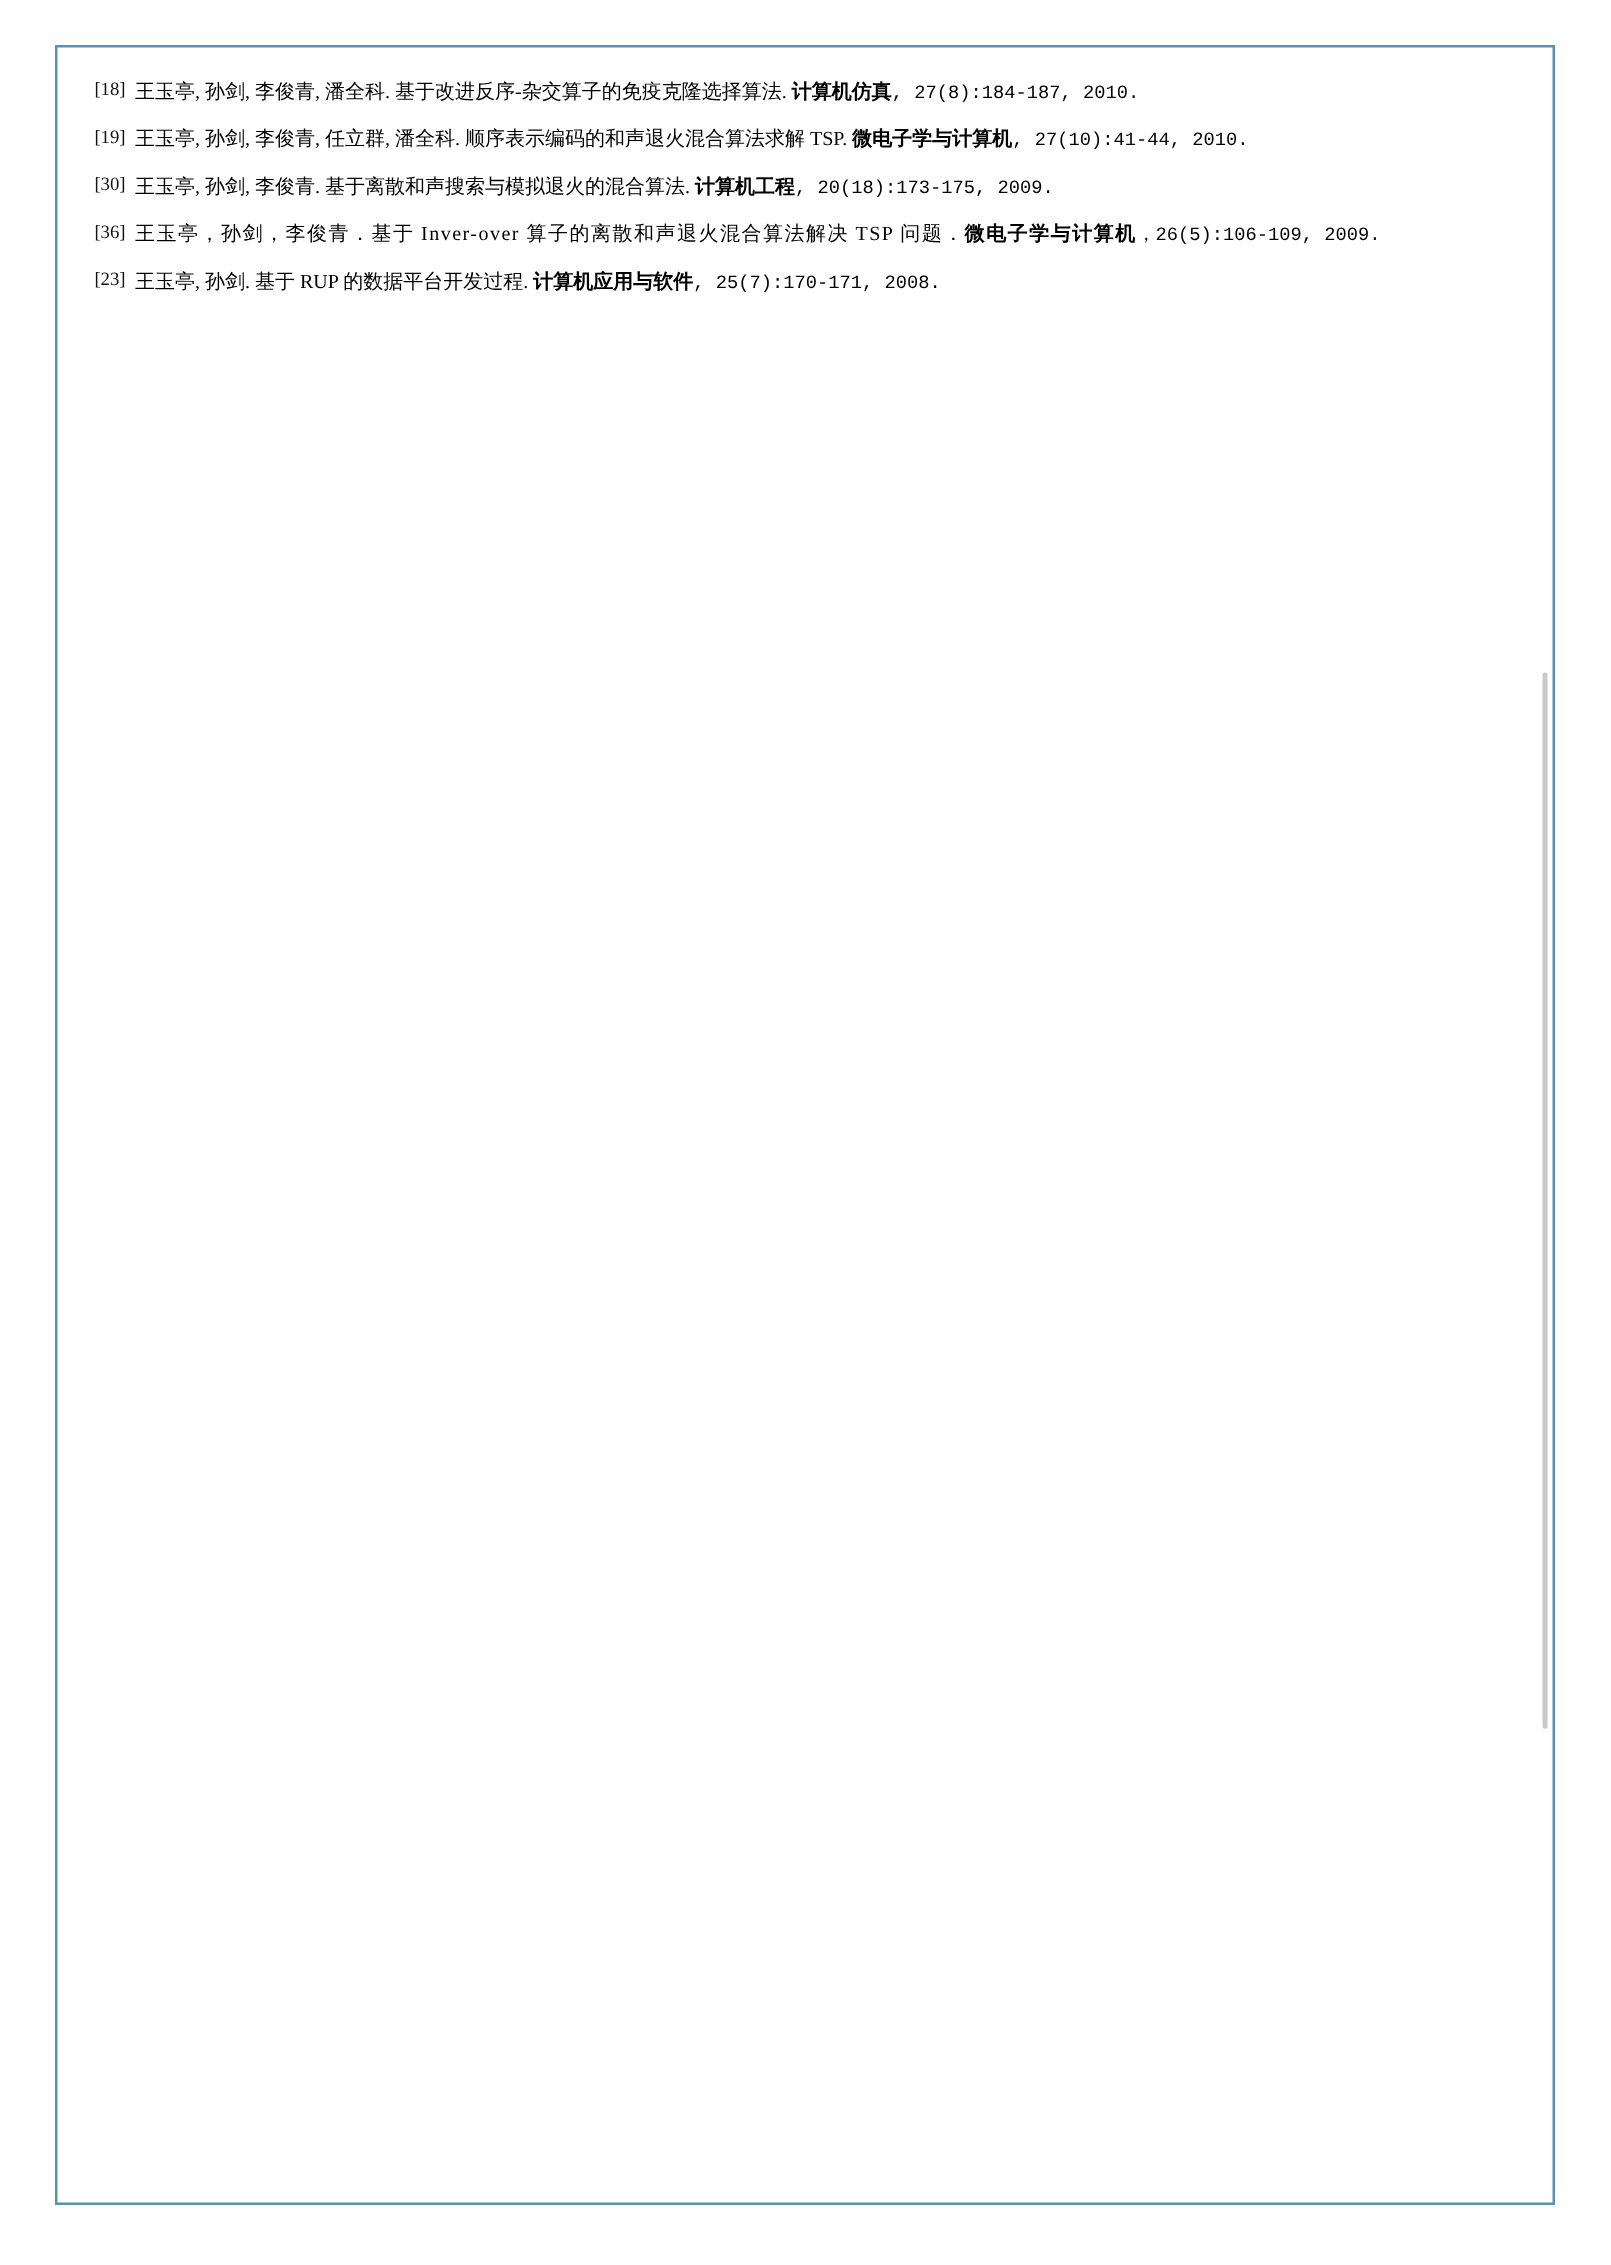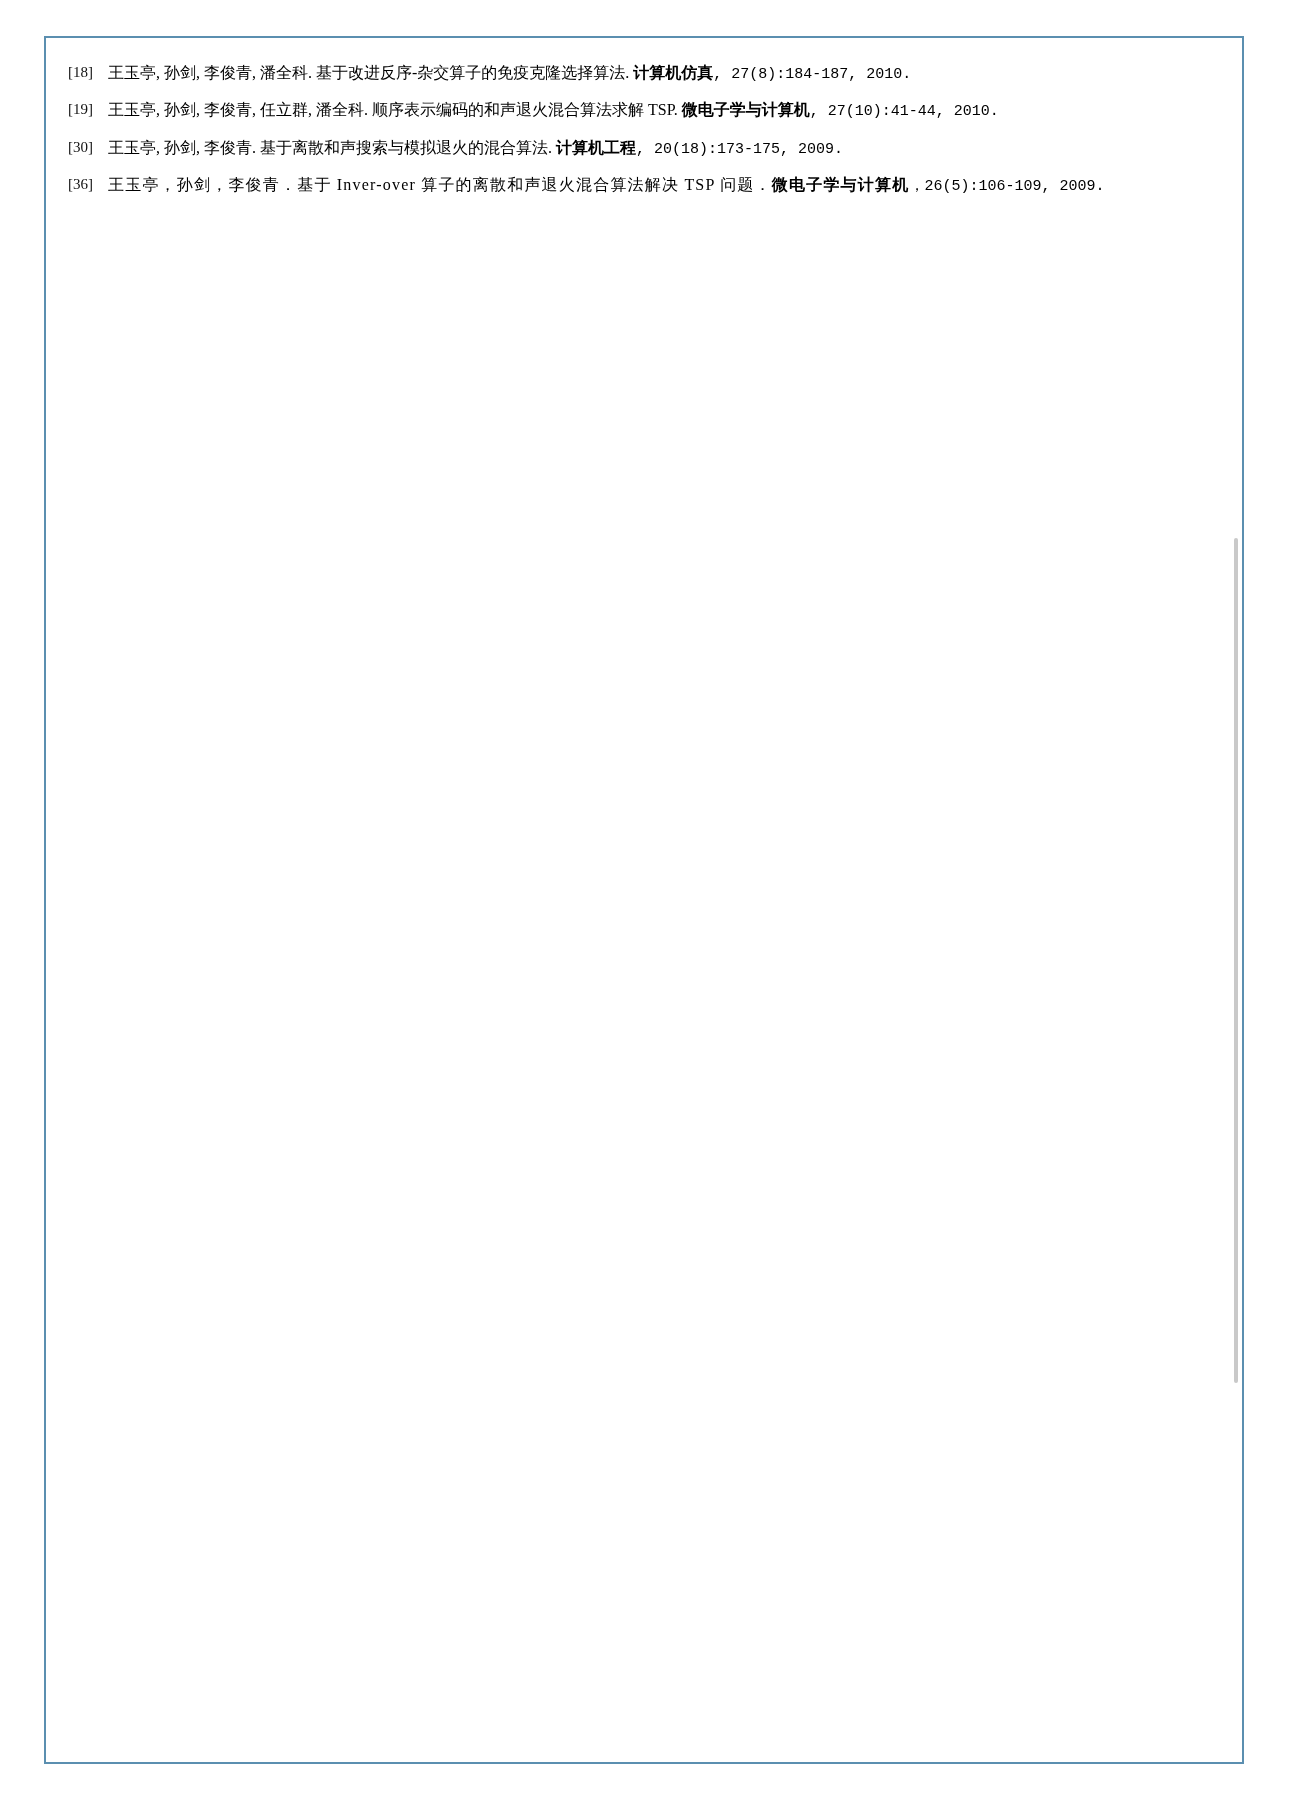--- a/index.html
+++ b/index.html
@@ -34,34 +34,34 @@
     display: flex;
     align-items: flex-start;
     margin-bottom: 10px;
     line-height: 1.62;
   }
   .ref-num {
     flex: 0 0 auto;
     width: 42px;
     font-size: 15px;
     color: #111;
-    text-align: left;
+    text-align: center;
     padding-left: 2px;
     box-sizing: border-box;
   }
   .ref-text {
     flex: 1 1 auto;
     font-size: 16.5px;
     color: #000;
     text-align: justify;
     text-justify: inter-ideograph;
   }
   .ref-text .jname {
     font-weight: bold;
-    font-family: Liberation Serif, serif;
+    font-family: Liberation Mono, monospace;
     font-size: 16px;
   }
   .ref-text .cn {
     font-family: Liberation Serif, serif;
     font-size: 16px;
   }
   .ref-text .meta {
     font-family: Liberation Mono, monospace;
     font-size: 15px;
   }
@@ -101,18 +101,22 @@
       <div class="ref-num">[30]</div>
       <div class="ref-text"><span class="cn">王玉亭, 孙剑, 李俊青. </span><span class="cn">基于离散和声搜索与模拟退火的混合算法. </span><span class="jname">计算机工程</span><span class="meta">, 20(18):173-175, 2009.</span></div>
     </div>
 
     <div class="ref-item spaced">
       <div class="ref-num">[36]</div>
       <div class="ref-text"><span class="cn">王玉亭，孙剑，李俊青．</span><span class="cn">基于 Inver-over 算子的离散和声退火混合算法解决 TSP 问题．</span><span class="jname">微电子学与计算机</span><span class="meta">，26(5):106-109, 2009.</span></div>
     </div>
 
 
+    <div class="ref-item">
+      <div class="ref-num">[23]</div>
+      <div class="ref-text"><span class="cn">王玉亭, 孙剑. </span><span class="cn">基于 RUP 的数据平台开发过程. </span><span class="jname">计算机应用与软件</span><span class="meta">, 25(7):170-171, 2008.</span></div>
+    </div>
 
   </div>
 
   <div id="scroll-indicator"></div>
 
 </div>
 
 </body></html>

